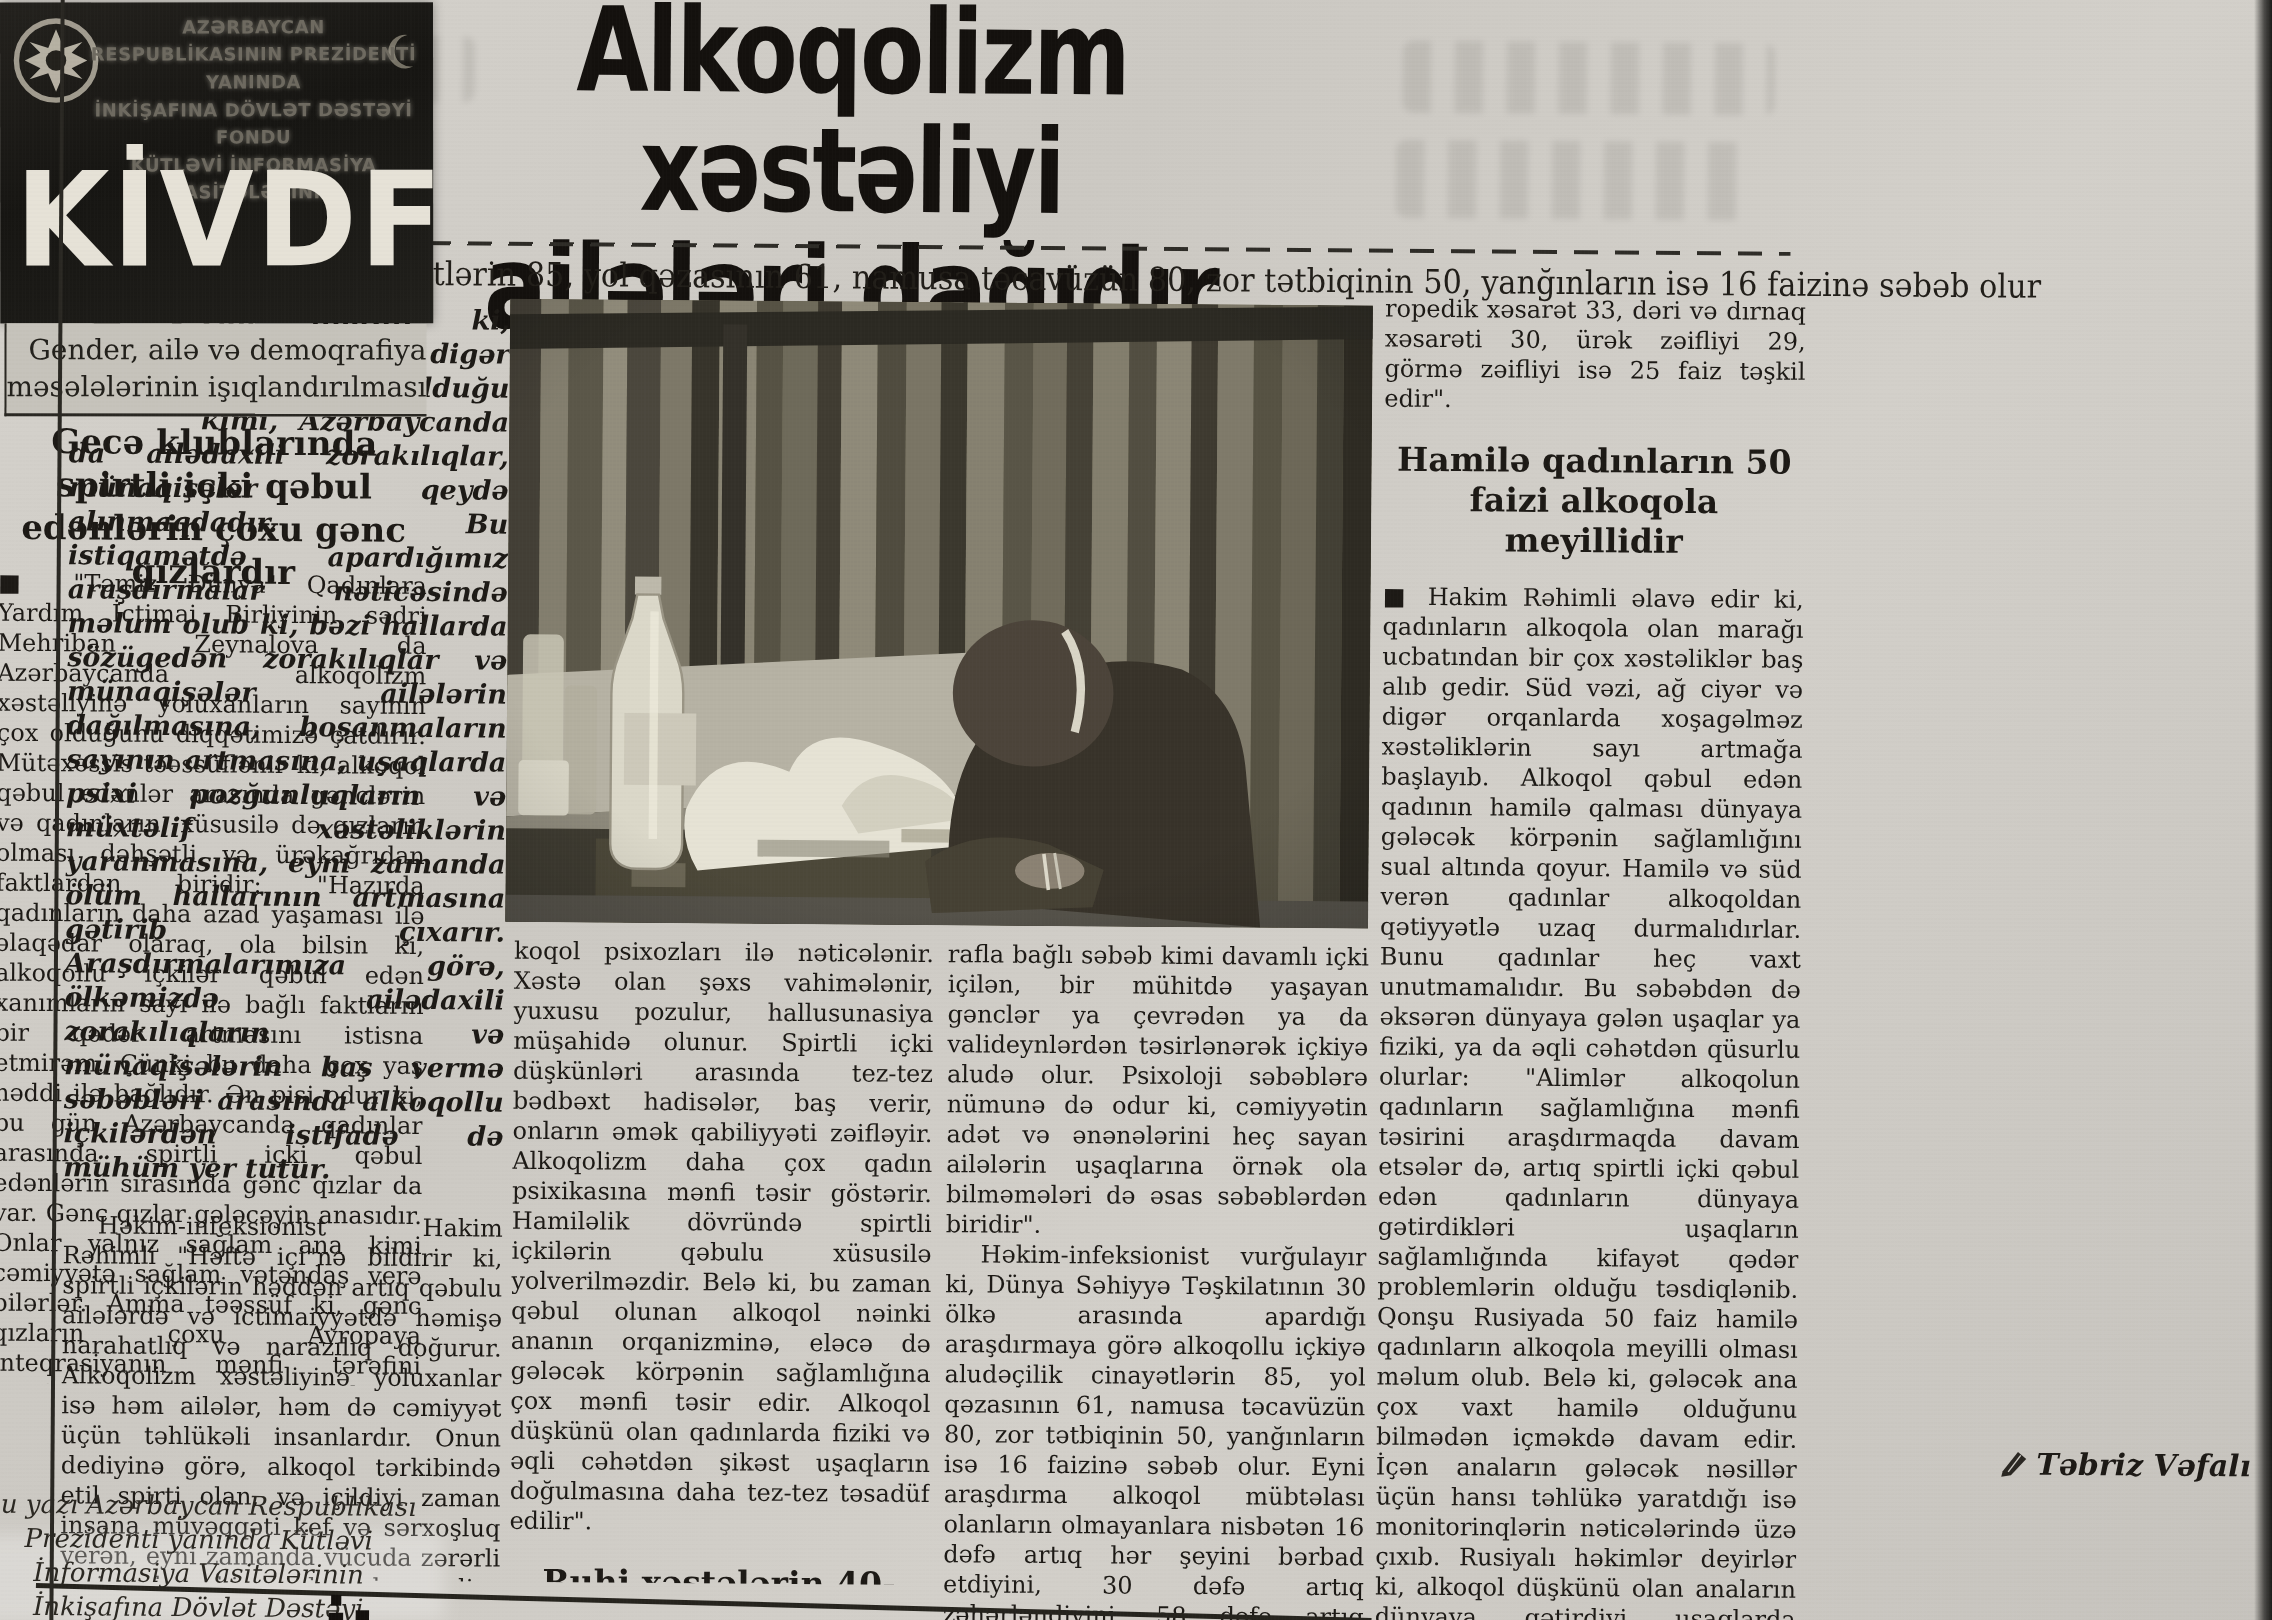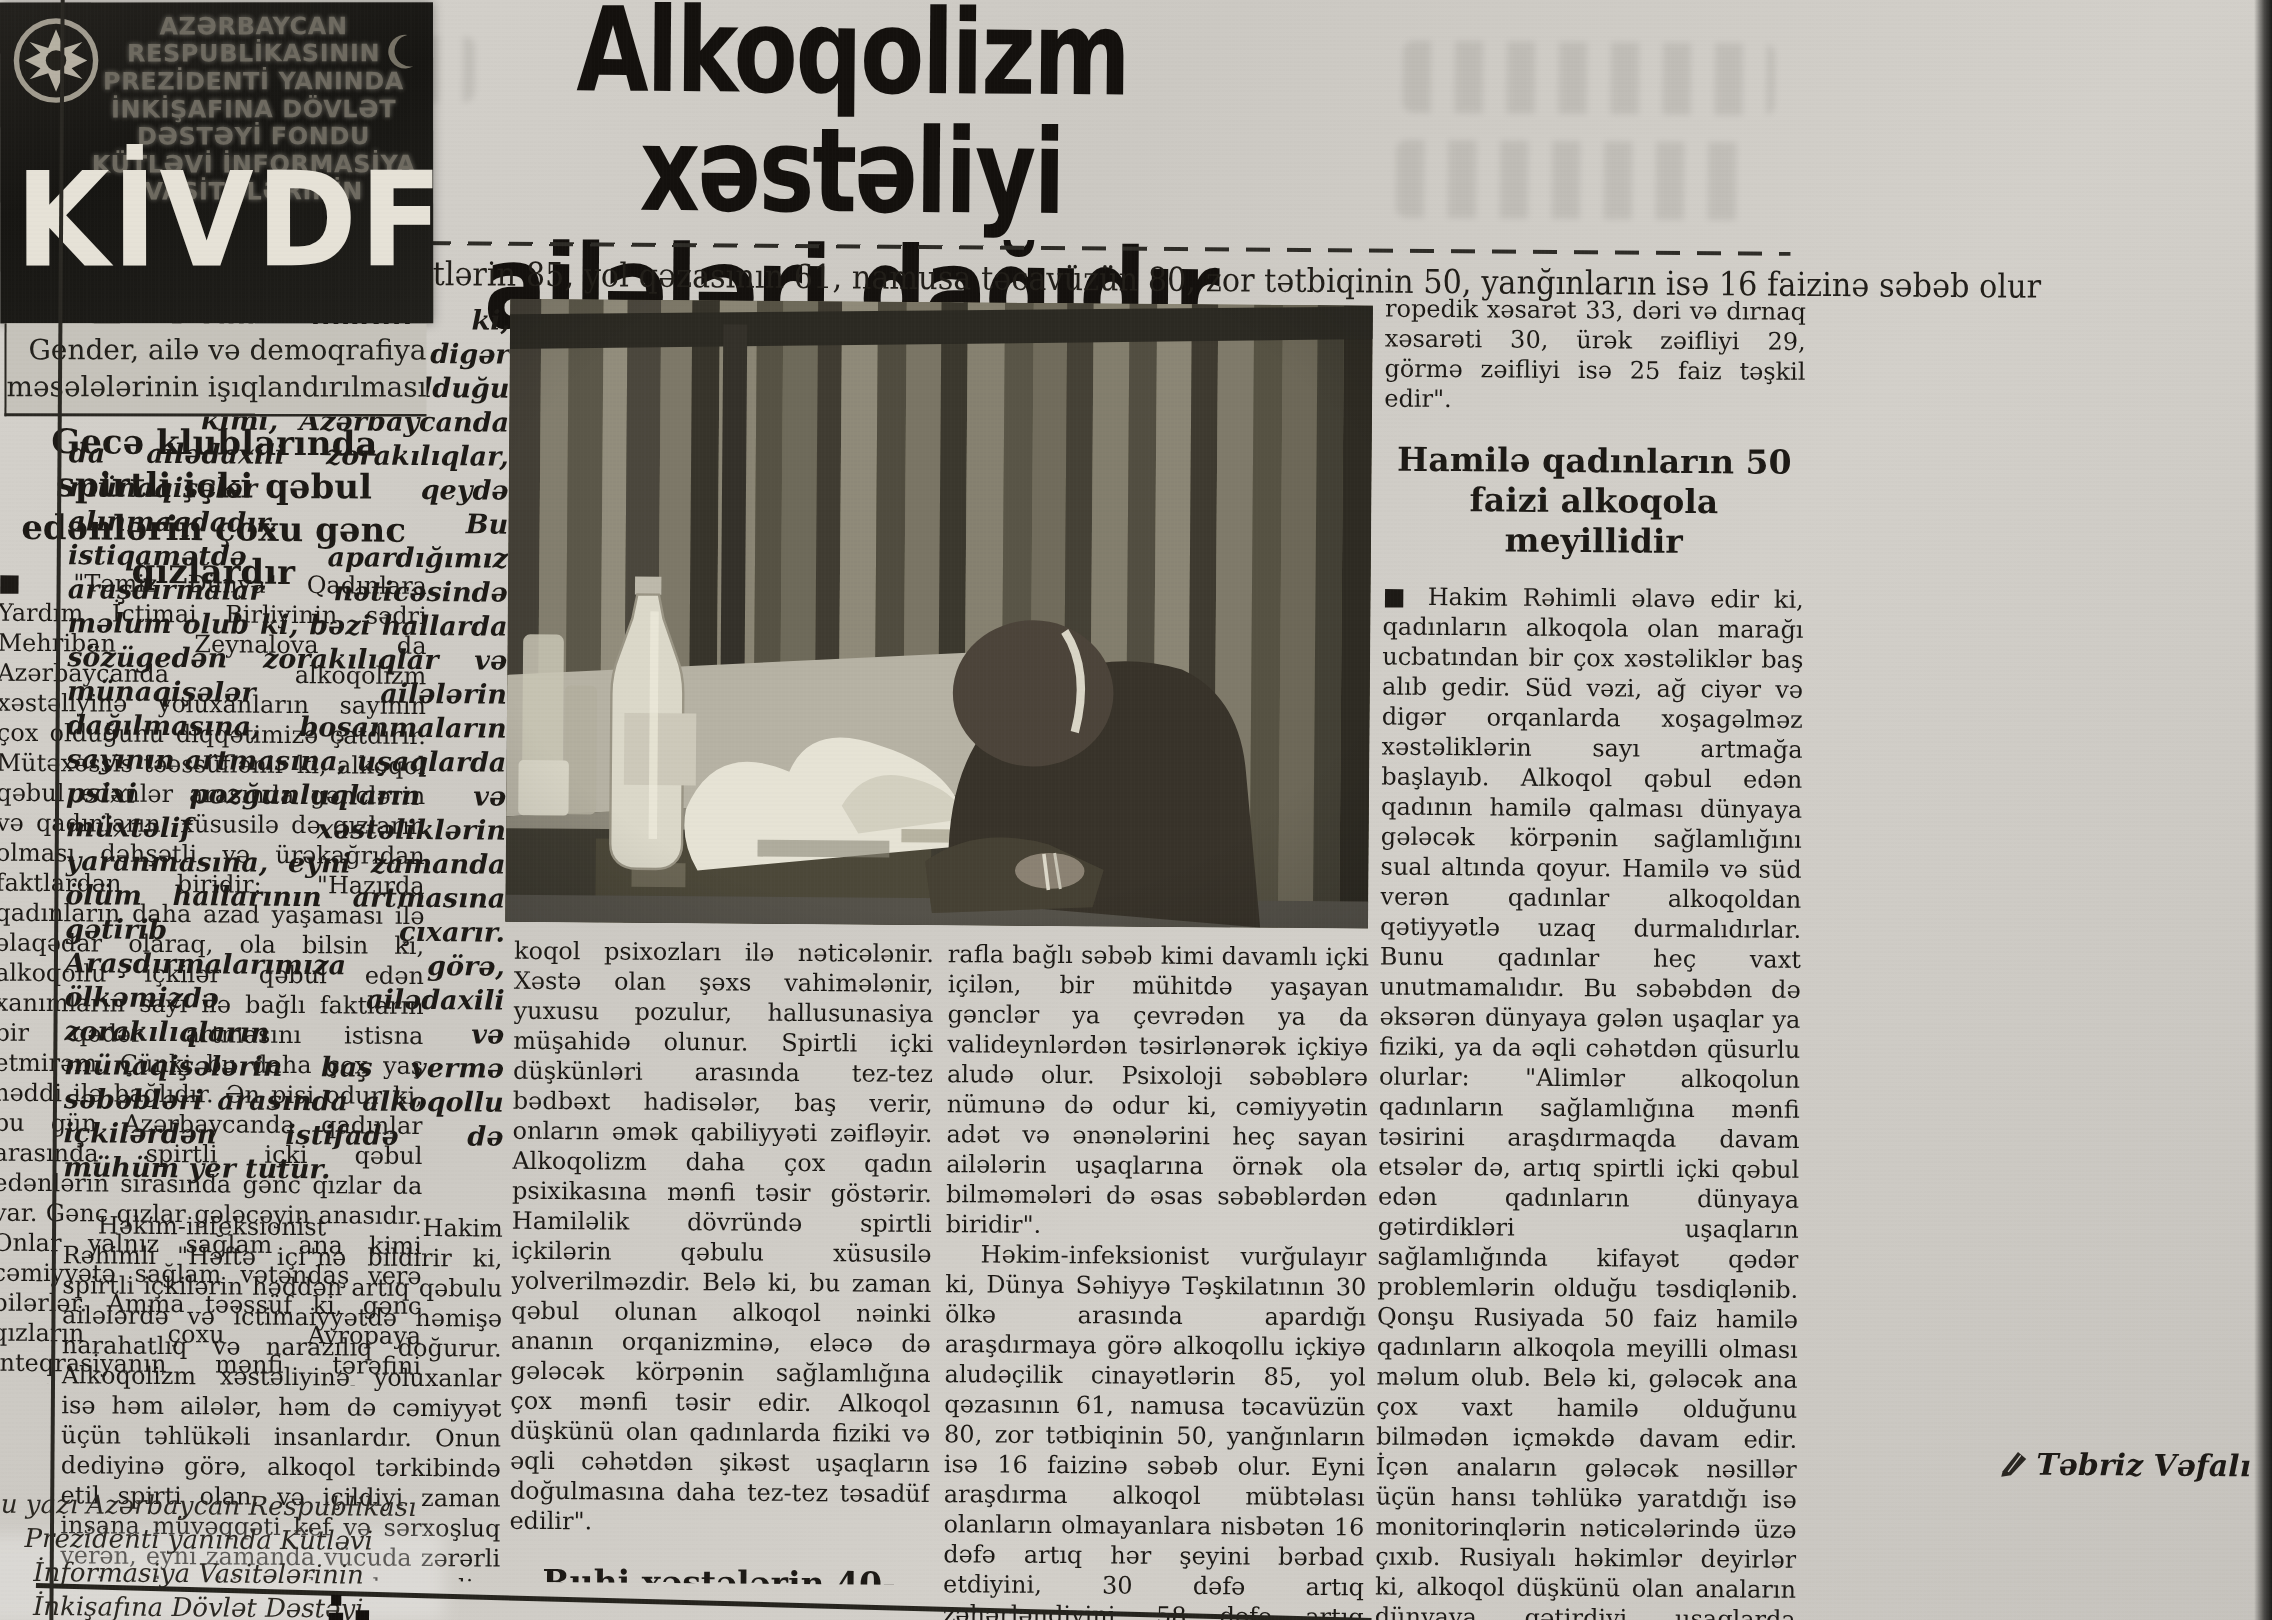--- a/index.html
+++ b/index.html
@@ -45,21 +45,21 @@
   .col4{left:1386px;top:286px;width:421px;height:1333px;}
   .subhead{font-family:"DejaVu Serif",serif;font-weight:bold;text-align:center;
     font-size:33px;line-height:40px;margin:26px 8.4px 21.6px !important;text-indent:0;}
   .indent{text-indent:35px;}
 
   .col5{left:1818px;top:0;width:433px;height:1621px;overflow:visible;text-align:justify;}
   .kivdf-box{position:absolute;left:0;top:3.6px;width:433px;height:321px;
     background:linear-gradient(160deg,#24221e 0%,#171613 45%,#21201c 100%);
     transform:rotate(-0.5deg);box-shadow:0 0 10.8px rgba(0,0,0,.35);}
   .kivdf-org{position:absolute;left:90px;top:10.8px;width:327px;text-align:center;
-    font-family:"DejaVu Sans",sans-serif;font-weight:bold;font-size:24px;line-height:27.6px;
+    font-family:"DejaVu Sans",sans-serif;font-weight:bold;font-size:18px;line-height:27.6px;
     color:#6e6a60;text-shadow:0 0 4.8px rgba(215,210,195,.45);letter-spacing:0.6px;}
   .kivdf-logo{position:absolute;left:0;top:141px;width:433px;text-align:center;
     font-family:"DejaVu Sans",sans-serif;font-weight:bold;font-size:131px;
     color:#e6e2d7;transform:scaleX(0.93);transform-origin:center top;letter-spacing:2.4px;}
   .kivdf-band{position:absolute;left:6px;top:325px;width:420px;height:90px;
     background:#c6c3bb;border-left:2.4px solid #2a2823;border-bottom:3px solid #2a2823;
     display:flex;align-items:center;justify-content:center;text-align:right;
     font-size:28px;line-height:37px;color:#23211c;transform:rotate(-0.4deg);}
   .col5-head{position:absolute;left:2.4px;top:423px;width:428px;text-align:center;
     font-weight:bold;font-size:34px;line-height:43px;}

